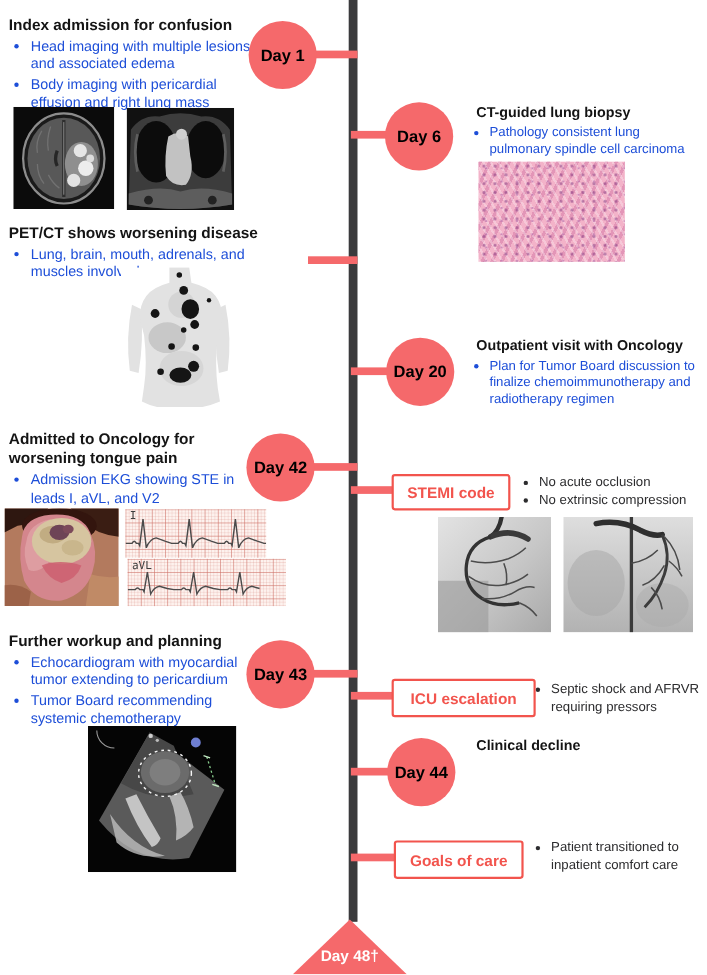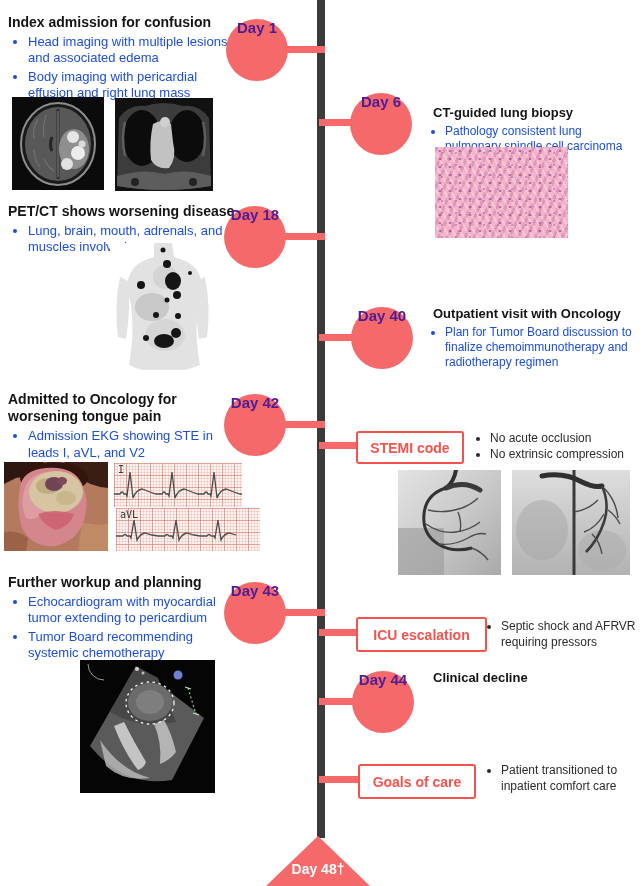--- a/index.html
+++ b/index.html
@@ -6,21 +6,21 @@
   .canvas{position:relative;width:643px;height:886px;background:#ffffff;overflow:hidden;
           font-family:"Liberation Sans",sans-serif;color:#2c2c2e}
   
   .tl-line{position:absolute;left:317px;top:0;width:8px;height:838px;background:#3a3a3c}
   .tl-end{position:absolute;left:266px;top:836px;width:0;height:0;
           border-left:52px solid transparent;border-right:52px solid transparent;
           border-bottom:50px solid #f5696b}
   .tl-end-label{position:absolute;left:266px;top:861px;width:104px;text-align:center;
           color:#fff;font-weight:bold;font-size:14px;z-index:4}
   .marker{position:absolute;width:62px;height:62px;border-radius:50%;background:#f5696b;
-          color:#4c1d95;font-weight:bold;font-size:15px;display:flex;
+          color:#000000;font-weight:bold;font-size:15px;display:flex;align-items:center;
           justify-content:center;z-index:3}
   .conn{position:absolute;height:7px;background:#f5696b;z-index:2}
   
   .ev{position:absolute}
   .ev h3{margin:0;font-size:14px;font-weight:bold;color:#141414;line-height:1.22}
   .ev h3.rh{font-size:13px;white-space:nowrap}
   .ev ul{margin:3px 0 0;padding-left:20px;font-size:13px;line-height:1.26;color:#1d4ed8}
   .ev ul.rb{padding-left:12px;font-size:12px}
   .ev li{margin:0 0 2px}
   
@@ -68,45 +68,42 @@
   <div class="conn" style="left:319px;top:629px;width:40px"></div>
   <div class="conn" style="left:319px;top:698px;width:40px"></div>
   <div class="conn" style="left:319px;top:776px;width:42px"></div>
 
   <div class="marker" style="left:226px;top:19px">
       <span>Day 1</span>
     </div>
   <div class="marker" style="left:350px;top:93px">
       <span>Day 6</span>
     </div>
-  <div class="marker" style="left:224px;top:206px">
-      <span>Day 18</span>
-    </div>
   <div class="marker" style="left:351px;top:307px">
-      <span>Day 40</span>
+      <span>Day 20</span>
     </div>
   <div class="marker" style="left:224px;top:394px">
       <span>Day 42</span>
     </div>
   <div class="marker" style="left:224px;top:582px">
       <span>Day 43</span>
     </div>
   <div class="marker" style="left:352px;top:671px">
       <span>Day 44</span>
     </div>
 
   <div class="ev" style="left:8px;top:14px;width:235px">
     <h3>Index admission for confusion</h3>
     <ul>
       <li>Head imaging with multiple lesions and associated edema</li>
       <li>Body imaging with pericardial effusion and right lung mass</li>
     </ul>
   </div>
 
-  <div class="ev" style="left:433px;top:105px;width:207px">
+  <div class="ev" style="left:433px;top:94px;width:207px">
     <h3 class="rh">CT-guided lung biopsy</h3>
     <ul class="rb">
       <li>Pathology consistent lung pulmonary spindle cell carcinoma</li>
     </ul>
   </div>
 
   <div class="ev" style="left:8px;top:203px;width:235px">
     <h3>PET/CT shows worsening disease</h3>
     <ul>
       <li>Lung, brain, mouth, adrenals, and muscles involved</li>

